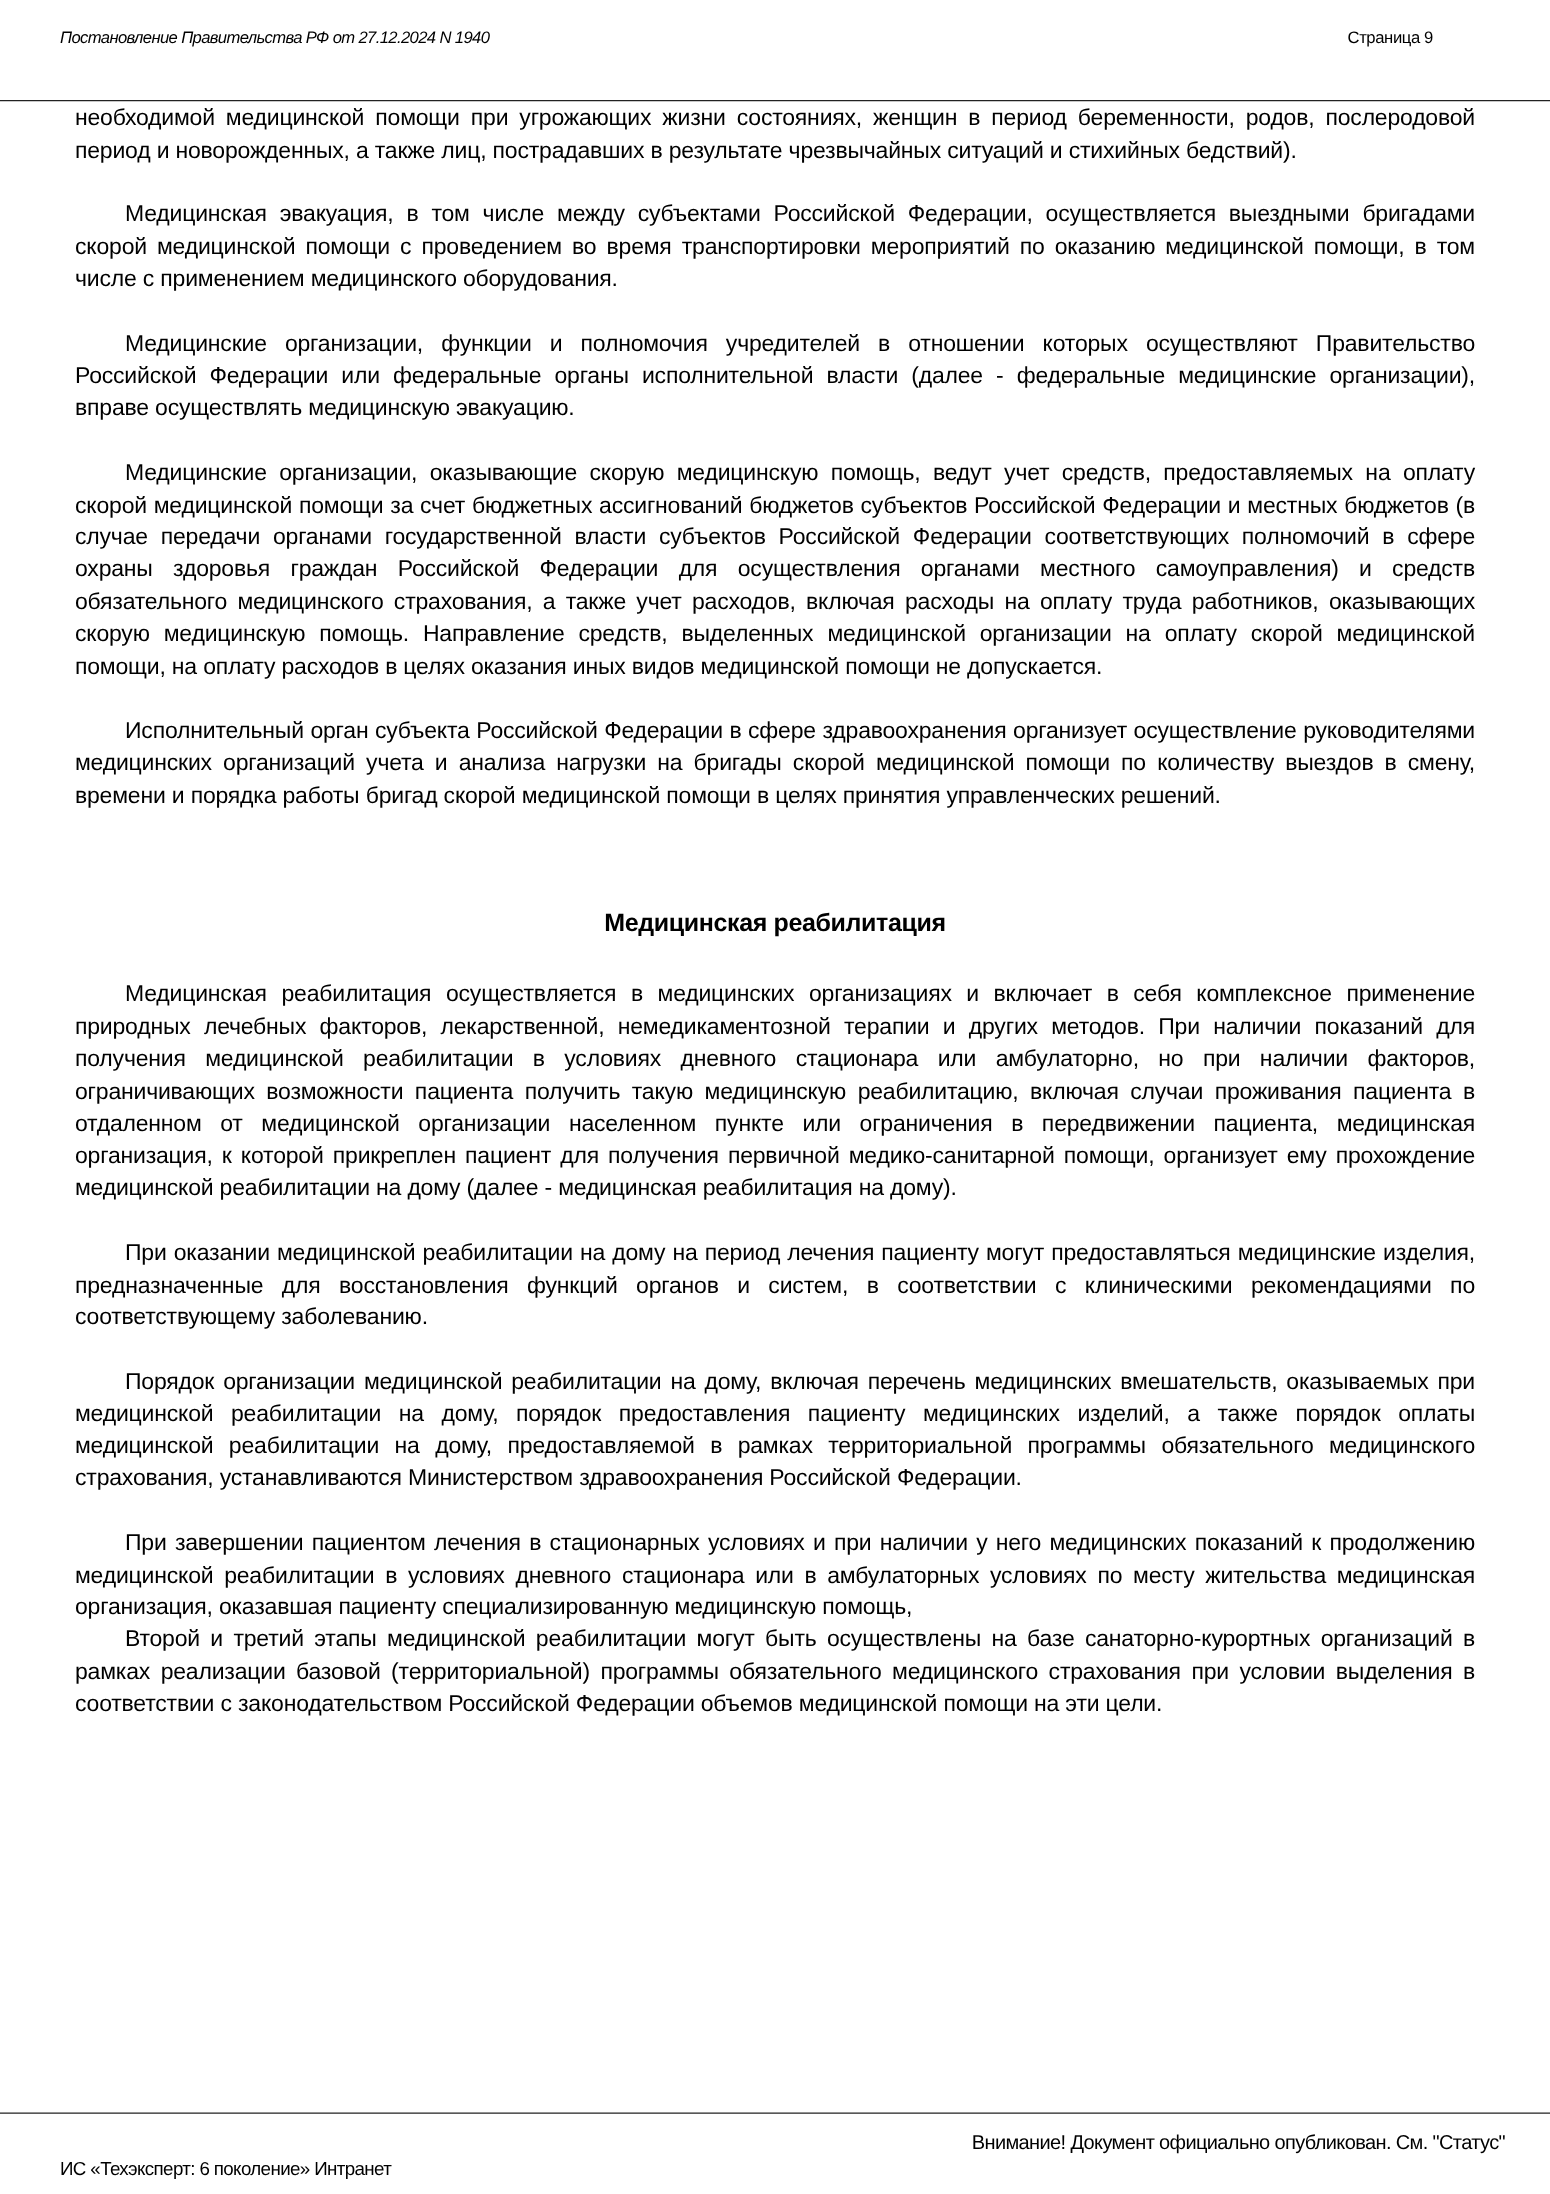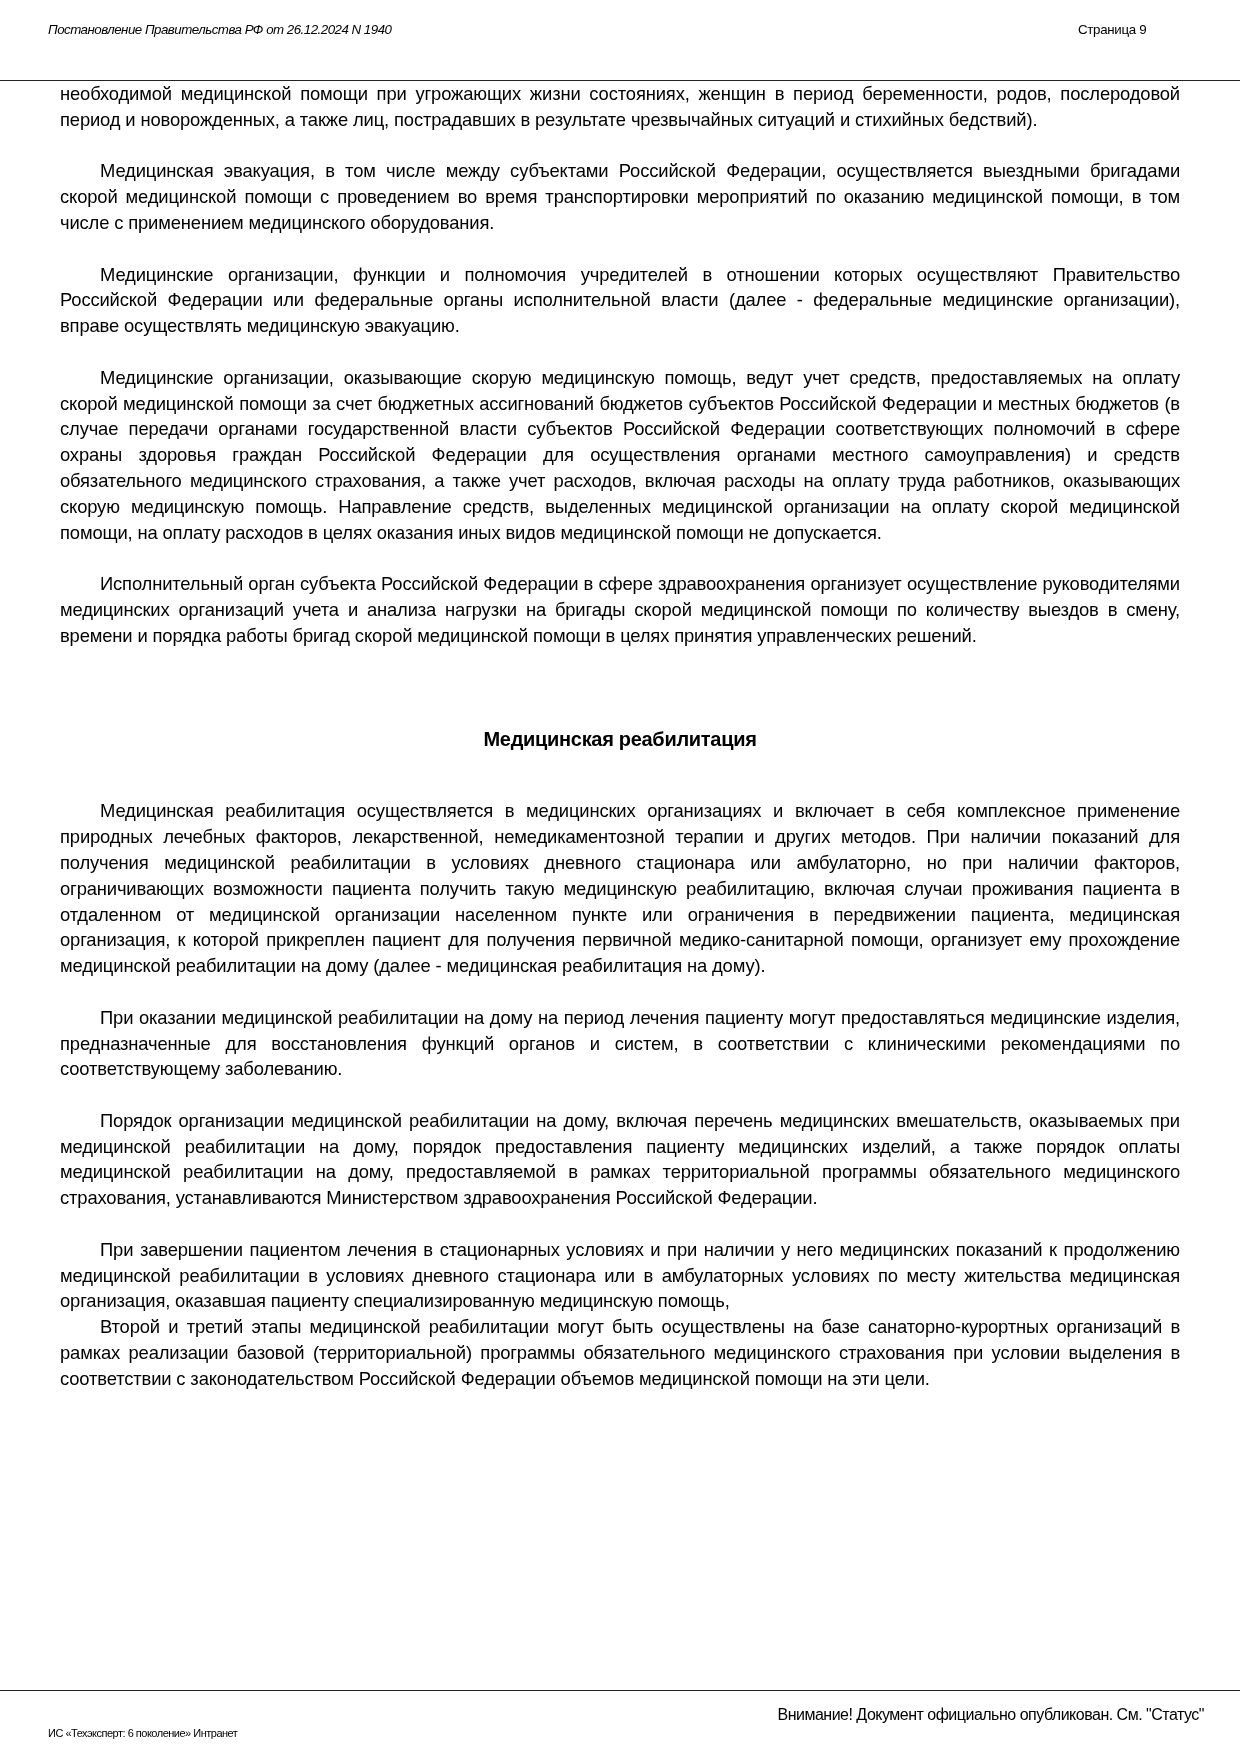--- a/index.html
+++ b/index.html
@@ -22,34 +22,34 @@
     position: absolute; left: 60px; top: 81px; width: 1120px;
     font-size: 18.4px; line-height: 25.8px; text-align: justify; letter-spacing: -0.15px;
   }
   .content p { margin: 0 0 25.8px 0; }
   .content p.indent { text-indent: 40px; }
   .content p.cont { text-indent: 0; }
   .content p.last { margin-bottom: 0; }
   .spacer { height: 52px; }
   .section-title {
     text-align: center; font-weight: bold; font-size: 20px; line-height: 26px;
-    margin: 0 0 46px 0; text-indent: 0; letter-spacing: -0.3px;
+    margin: 0 0 30px 0; text-indent: 0; letter-spacing: -0.3px;
   }
   .footer-left {
-    position: absolute; left: 48px; top: 1727px; font-size: 11px; letter-spacing: -0.5px;
+    position: absolute; left: 48px; top: 1727px; font-size: 15px; letter-spacing: -0.5px;
   }
   .footer-right {
     position: absolute; right: 36px; top: 1706px; font-size: 16px; letter-spacing: -0.5px;
   }
 </style>
 </head>
 <body>
 
 <div class="header">
-  <div class="subtitle">Постановление Правительства РФ от 26.12.2024 N 1940</div>
+  <div class="subtitle">Постановление Правительства РФ от 27.12.2024 N 1940</div>
   <div class="page">Страница 9</div>
 </div>
 <div class="rule top"></div>
 
 <div class="content">
   <p class="cont">необходимой медицинской помощи при угрожающих жизни состояниях, женщин в период беременности, родов, послеродовой период и новорожденных, а также лиц, пострадавших в результате чрезвычайных ситуаций и стихийных бедствий).</p>
   <p class="indent">Медицинская эвакуация, в том числе между субъектами Российской Федерации, осуществляется выездными бригадами скорой медицинской помощи с проведением во время транспортировки мероприятий по оказанию медицинской помощи, в том числе с применением медицинского оборудования.</p>
   <p class="indent">Медицинские организации, функции и полномочия учредителей в отношении которых осуществляют Правительство Российской Федерации или федеральные органы исполнительной власти (далее - федеральные медицинские организации), вправе осуществлять медицинскую эвакуацию.</p>
   <p class="indent">Медицинские организации, оказывающие скорую медицинскую помощь, ведут учет средств, предоставляемых на оплату скорой медицинской помощи за счет бюджетных ассигнований бюджетов субъектов Российской Федерации и местных бюджетов (в случае передачи органами государственной власти субъектов Российской Федерации соответствующих полномочий в сфере охраны здоровья граждан Российской Федерации для осуществления органами местного самоуправления) и средств обязательного медицинского страхования, а также учет расходов, включая расходы на оплату труда работников, оказывающих скорую медицинскую помощь. Направление средств, выделенных медицинской организации на оплату скорой медицинской помощи, на оплату расходов в целях оказания иных видов медицинской помощи не допускается.</p>
   <p class="indent">Исполнительный орган субъекта Российской Федерации в сфере здравоохранения организует осуществление руководителями медицинских организаций учета и анализа нагрузки на бригады скорой медицинской помощи по количеству выездов в смену, времени и порядка работы бригад скорой медицинской помощи в целях принятия управленческих решений.</p>

